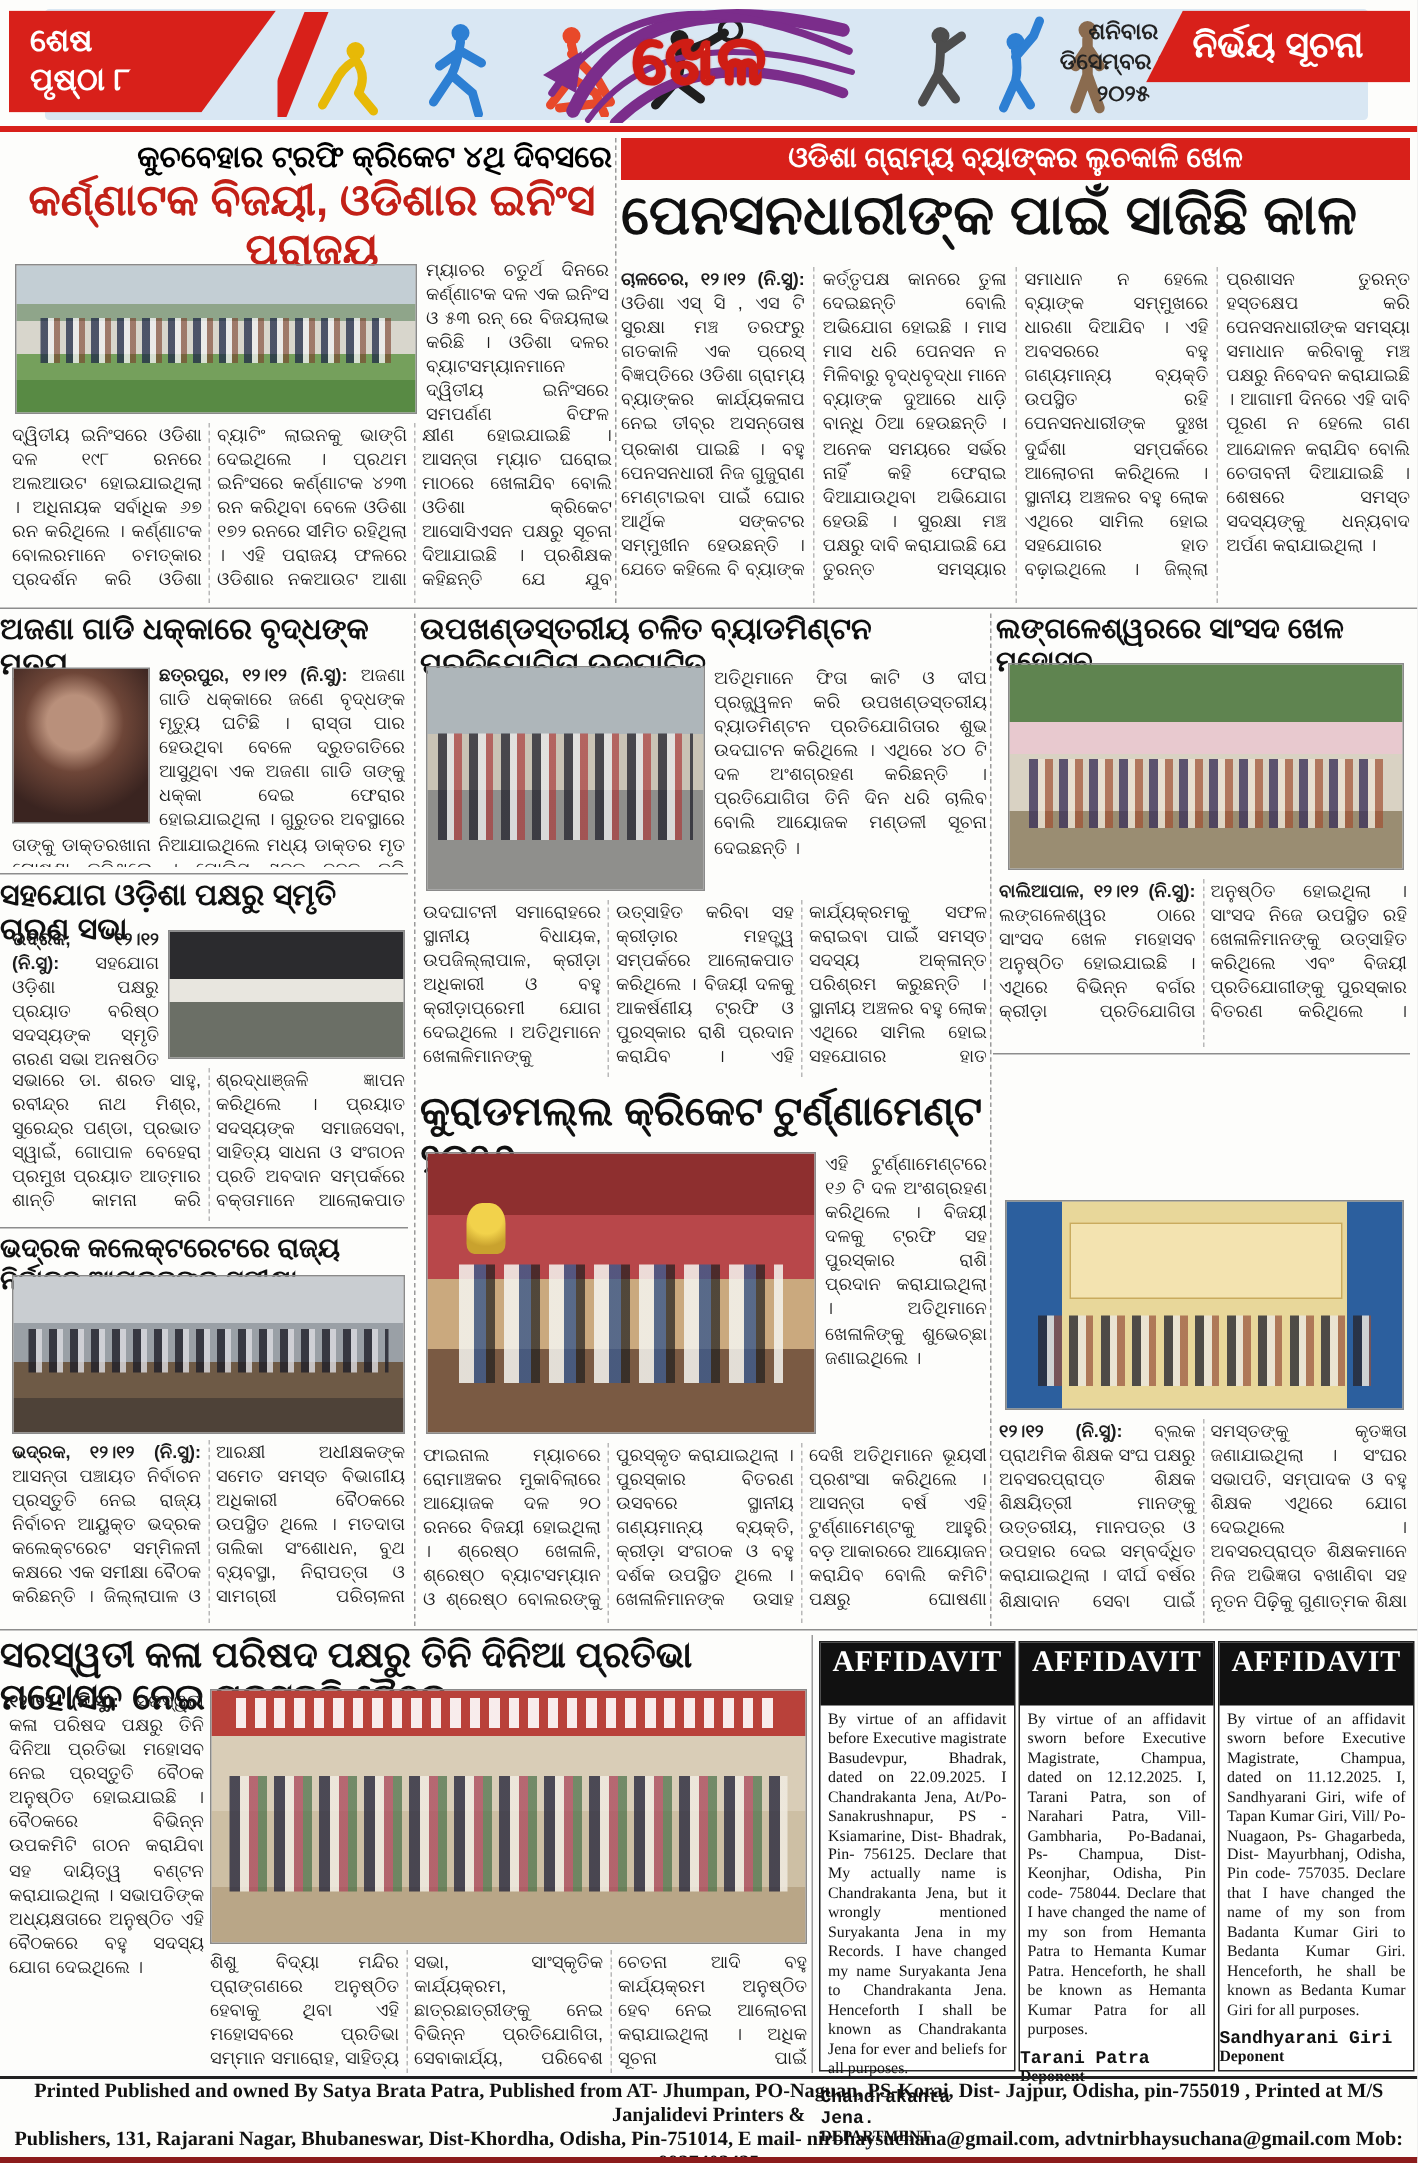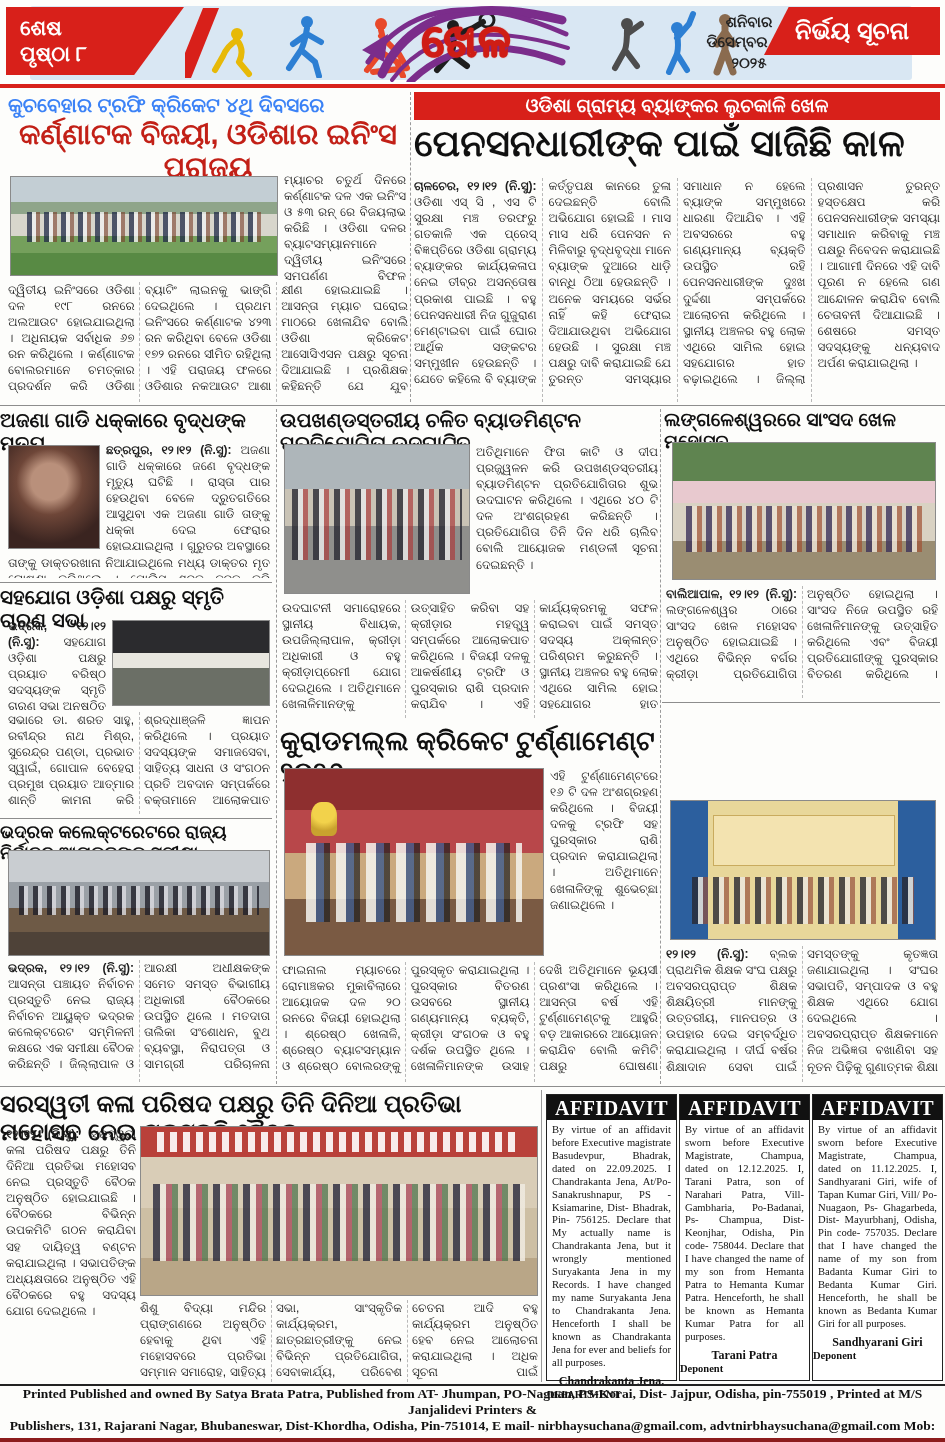--- a/index.html
+++ b/index.html
@@ -15,40 +15,40 @@
      clip-path:polygon(14% 0,100% 0,100% 100%,0 100%);color:#fff;font-weight:bold;
      font-size:24px;display:flex;align-items:center;justify-content:center;}
   .mast-date{left:690px;top:12px;width:118px;text-align:center;font-weight:bold;
      font-size:15px;line-height:1.35;color:#222;}
   .logo-swirl{left:362px;top:4px;width:210px;height:78px;}
   .logo-text{left:392px;top:16px;width:150px;text-align:center;font-size:44px;font-weight:bold;
      color:#fbf3cf;-webkit-text-stroke:2px #cf1d15;
      text-shadow:0 0 2px #cf1d15,0 0 2px #cf1d15;letter-spacing:2px;}
   .mast-rule{left:0;top:84px;width:945px;height:4px;background:#d8201a;}
   
-  .kicker{font-weight:bold;text-align:left;font-size:20px;color:#3b82f6;}
+  .kicker{font-weight:bold;text-align:right;font-size:20px;color:#000000;}
   .kicker-banner{background:#d8201a;color:#fff;font-weight:bold;text-align:center;
      font-size:19px;line-height:28px;height:28px;}
   .hl-red{color:#c22017;font-weight:bold;text-align:center;}
   .hl{color:#101010;font-weight:bold;}
   .body-txt{font-size:12px;line-height:1.34;text-align:justify;color:#1c1c1c;}
   .cols2{column-count:2;column-gap:10px;column-rule:1px dashed #b8b8b8;}
   .cols3{column-count:3;column-gap:10px;column-rule:1px dashed #b8b8b8;}
   .cols4{column-count:4;column-gap:12px;column-rule:1px dashed #b8b8b8;}
   .dl{font-weight:bold;}
   .photo{border:1px solid #8a8a8a;box-sizing:border-box;}
   .vsep{border-left:1px dashed #9a9a9a;width:0;}
   .hsep{border-top:1px solid #8d8d8d;height:0;}
   
   .aff{width:131px;height:287px;border:1.5px solid #222;background:#fff;box-sizing:border-box;
        font-family:"Liberation Serif",serif;}
   .aff-head{background:#111;color:#fff;text-align:center;font-size:20px;font-weight:bold;
-       height:25px;line-height:27px;letter-spacing:0.5px;}
+       height:42px;line-height:27px;letter-spacing:0.5px;}
   .aff-body{font-size:10.6px;line-height:1.22;text-align:justify;padding:4px 5px 2px 5px;}
-  .aff-sig{font-weight:bold;text-align:center;font-size:12px;margin-top:2px;}
+  .aff-sig{font-weight:bold;text-align:left;font-size:12px;margin-top:2px;font-family:Liberation Mono, monospace;}
   .aff-role{font-weight:bold;text-align:left;font-size:10.5px;}
   
   .footer{left:0;top:1386px;width:945px;height:56px;font-family:"Liberation Serif",serif;}
   .footer-l1,.footer-l2{text-align:center;font-weight:bold;font-size:13.5px;color:#111;}
   .footer-rule{position:absolute;left:0;top:52px;width:945px;height:3px;background:#8c1c1c;
        border-top:1px solid #8c1c1c;box-shadow:0 3px 0 #c9c9c9;}
 </style>
 </head>
 <body>
 

